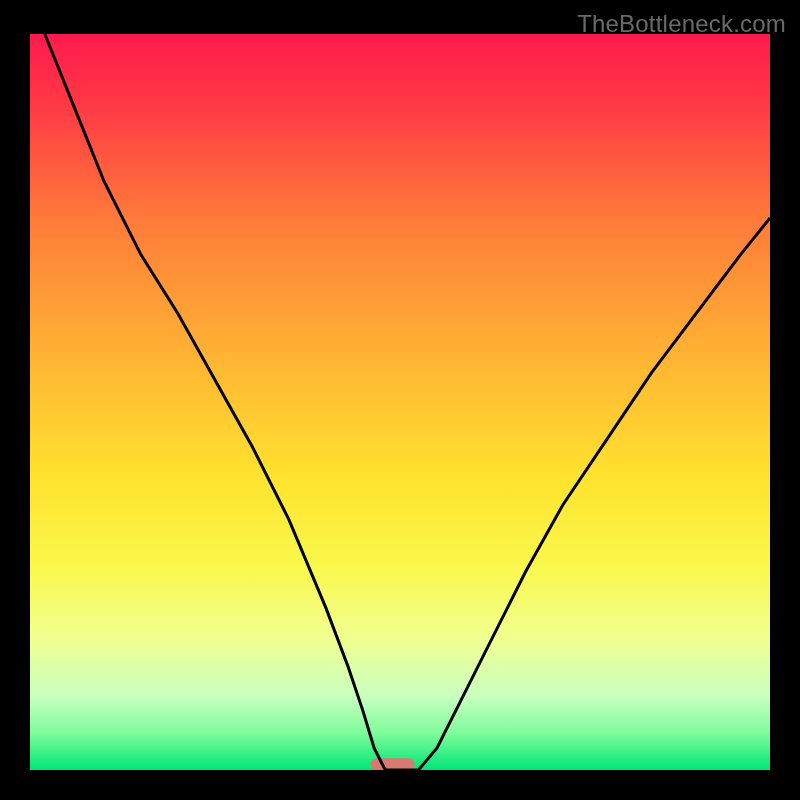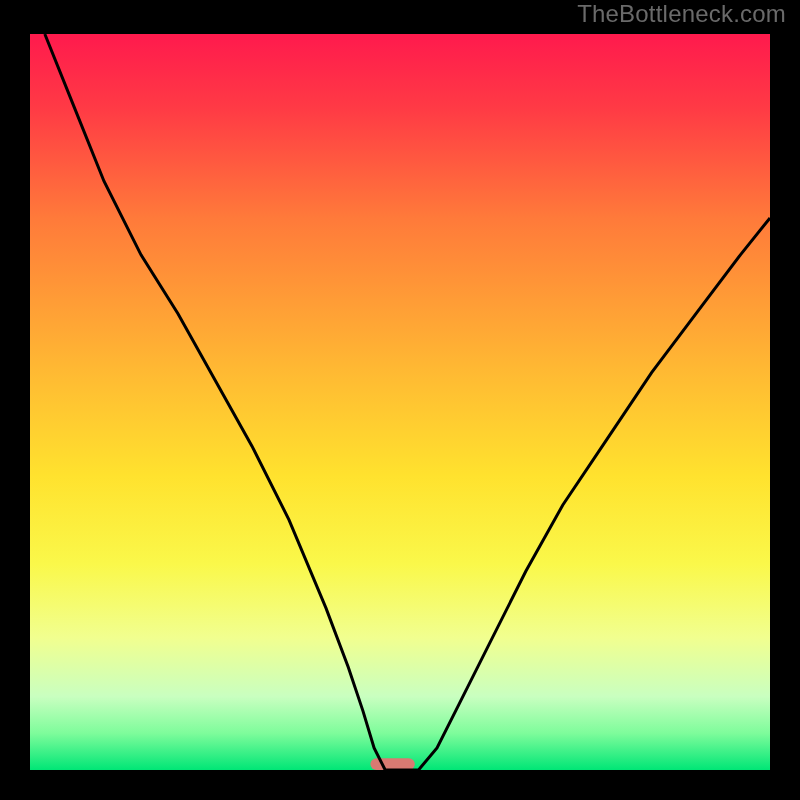--- a/index.html
+++ b/index.html
@@ -14,21 +14,21 @@
   .frame {
     position: absolute;
     left: 0;
     top: 0;
     width: 800px;
     height: 800px;
     background: #000;
   }
   .watermark {
     position: absolute;
-    top: 0;
+    top: 10px;
     right: 14px;
     color: #6a6a6a;
     font-size: 24px;
     font-weight: 400;
     letter-spacing: 0.2px;
     white-space: nowrap;
     user-select: none;
   }
   svg {
     position: absolute;

